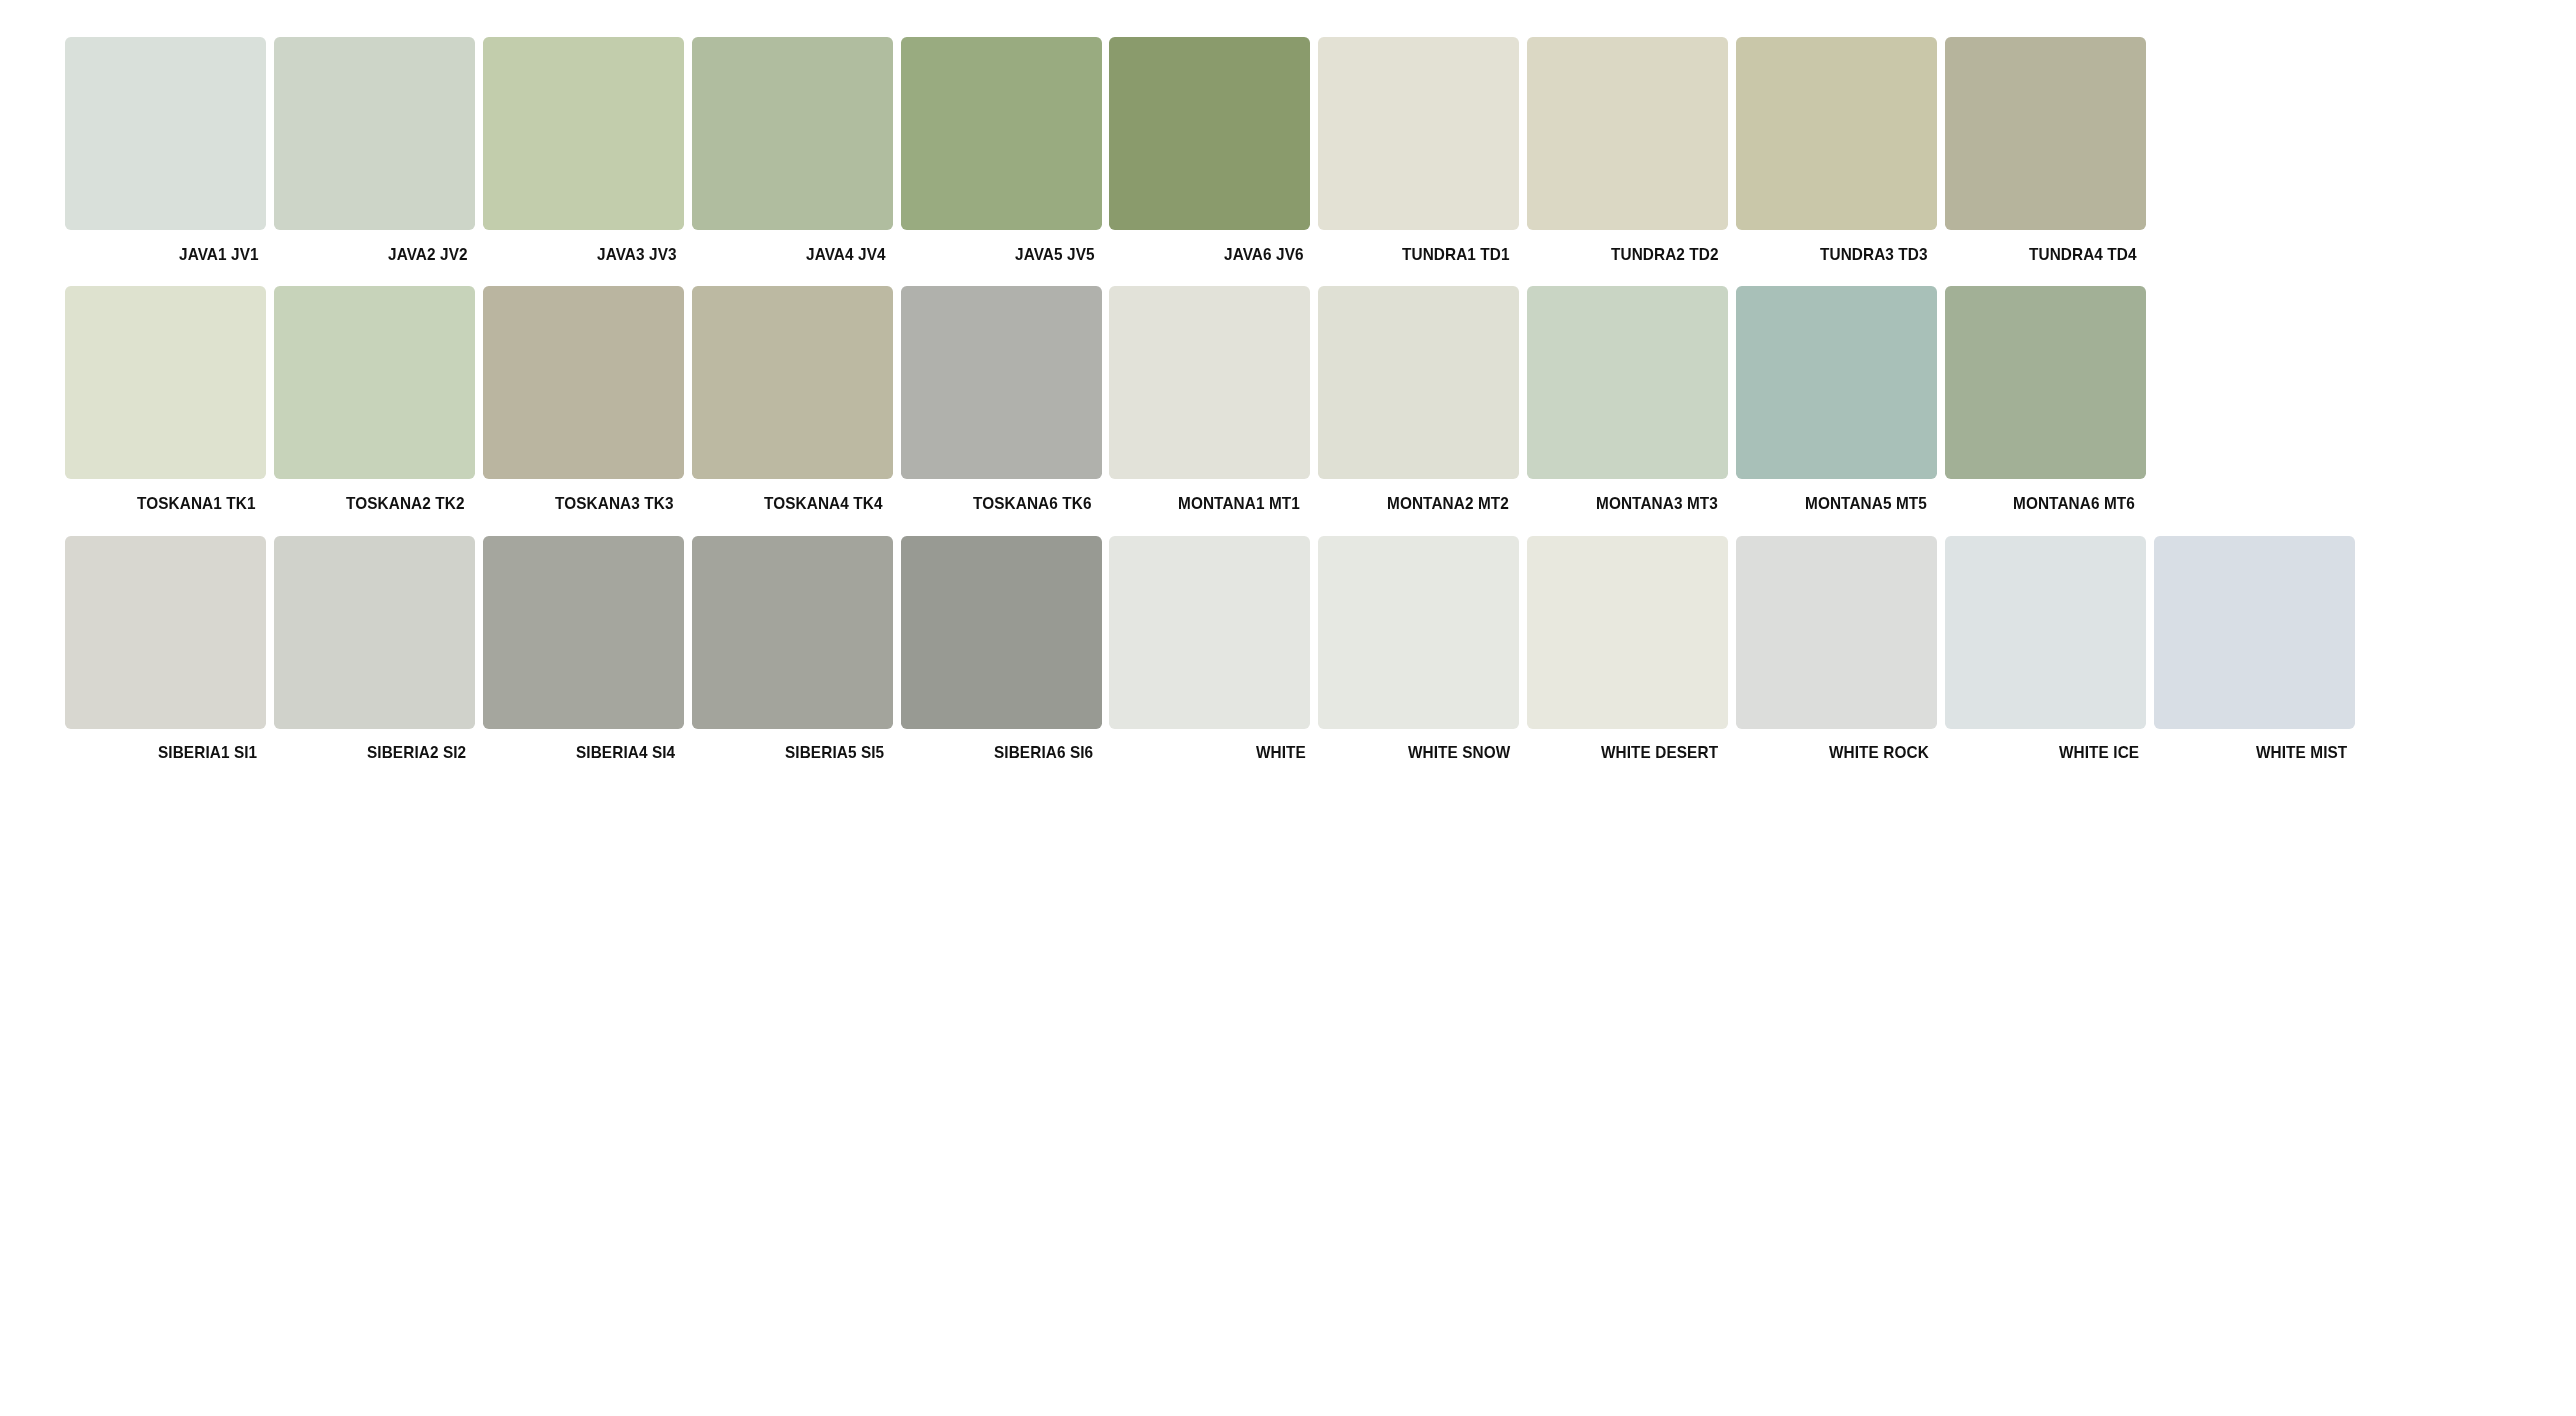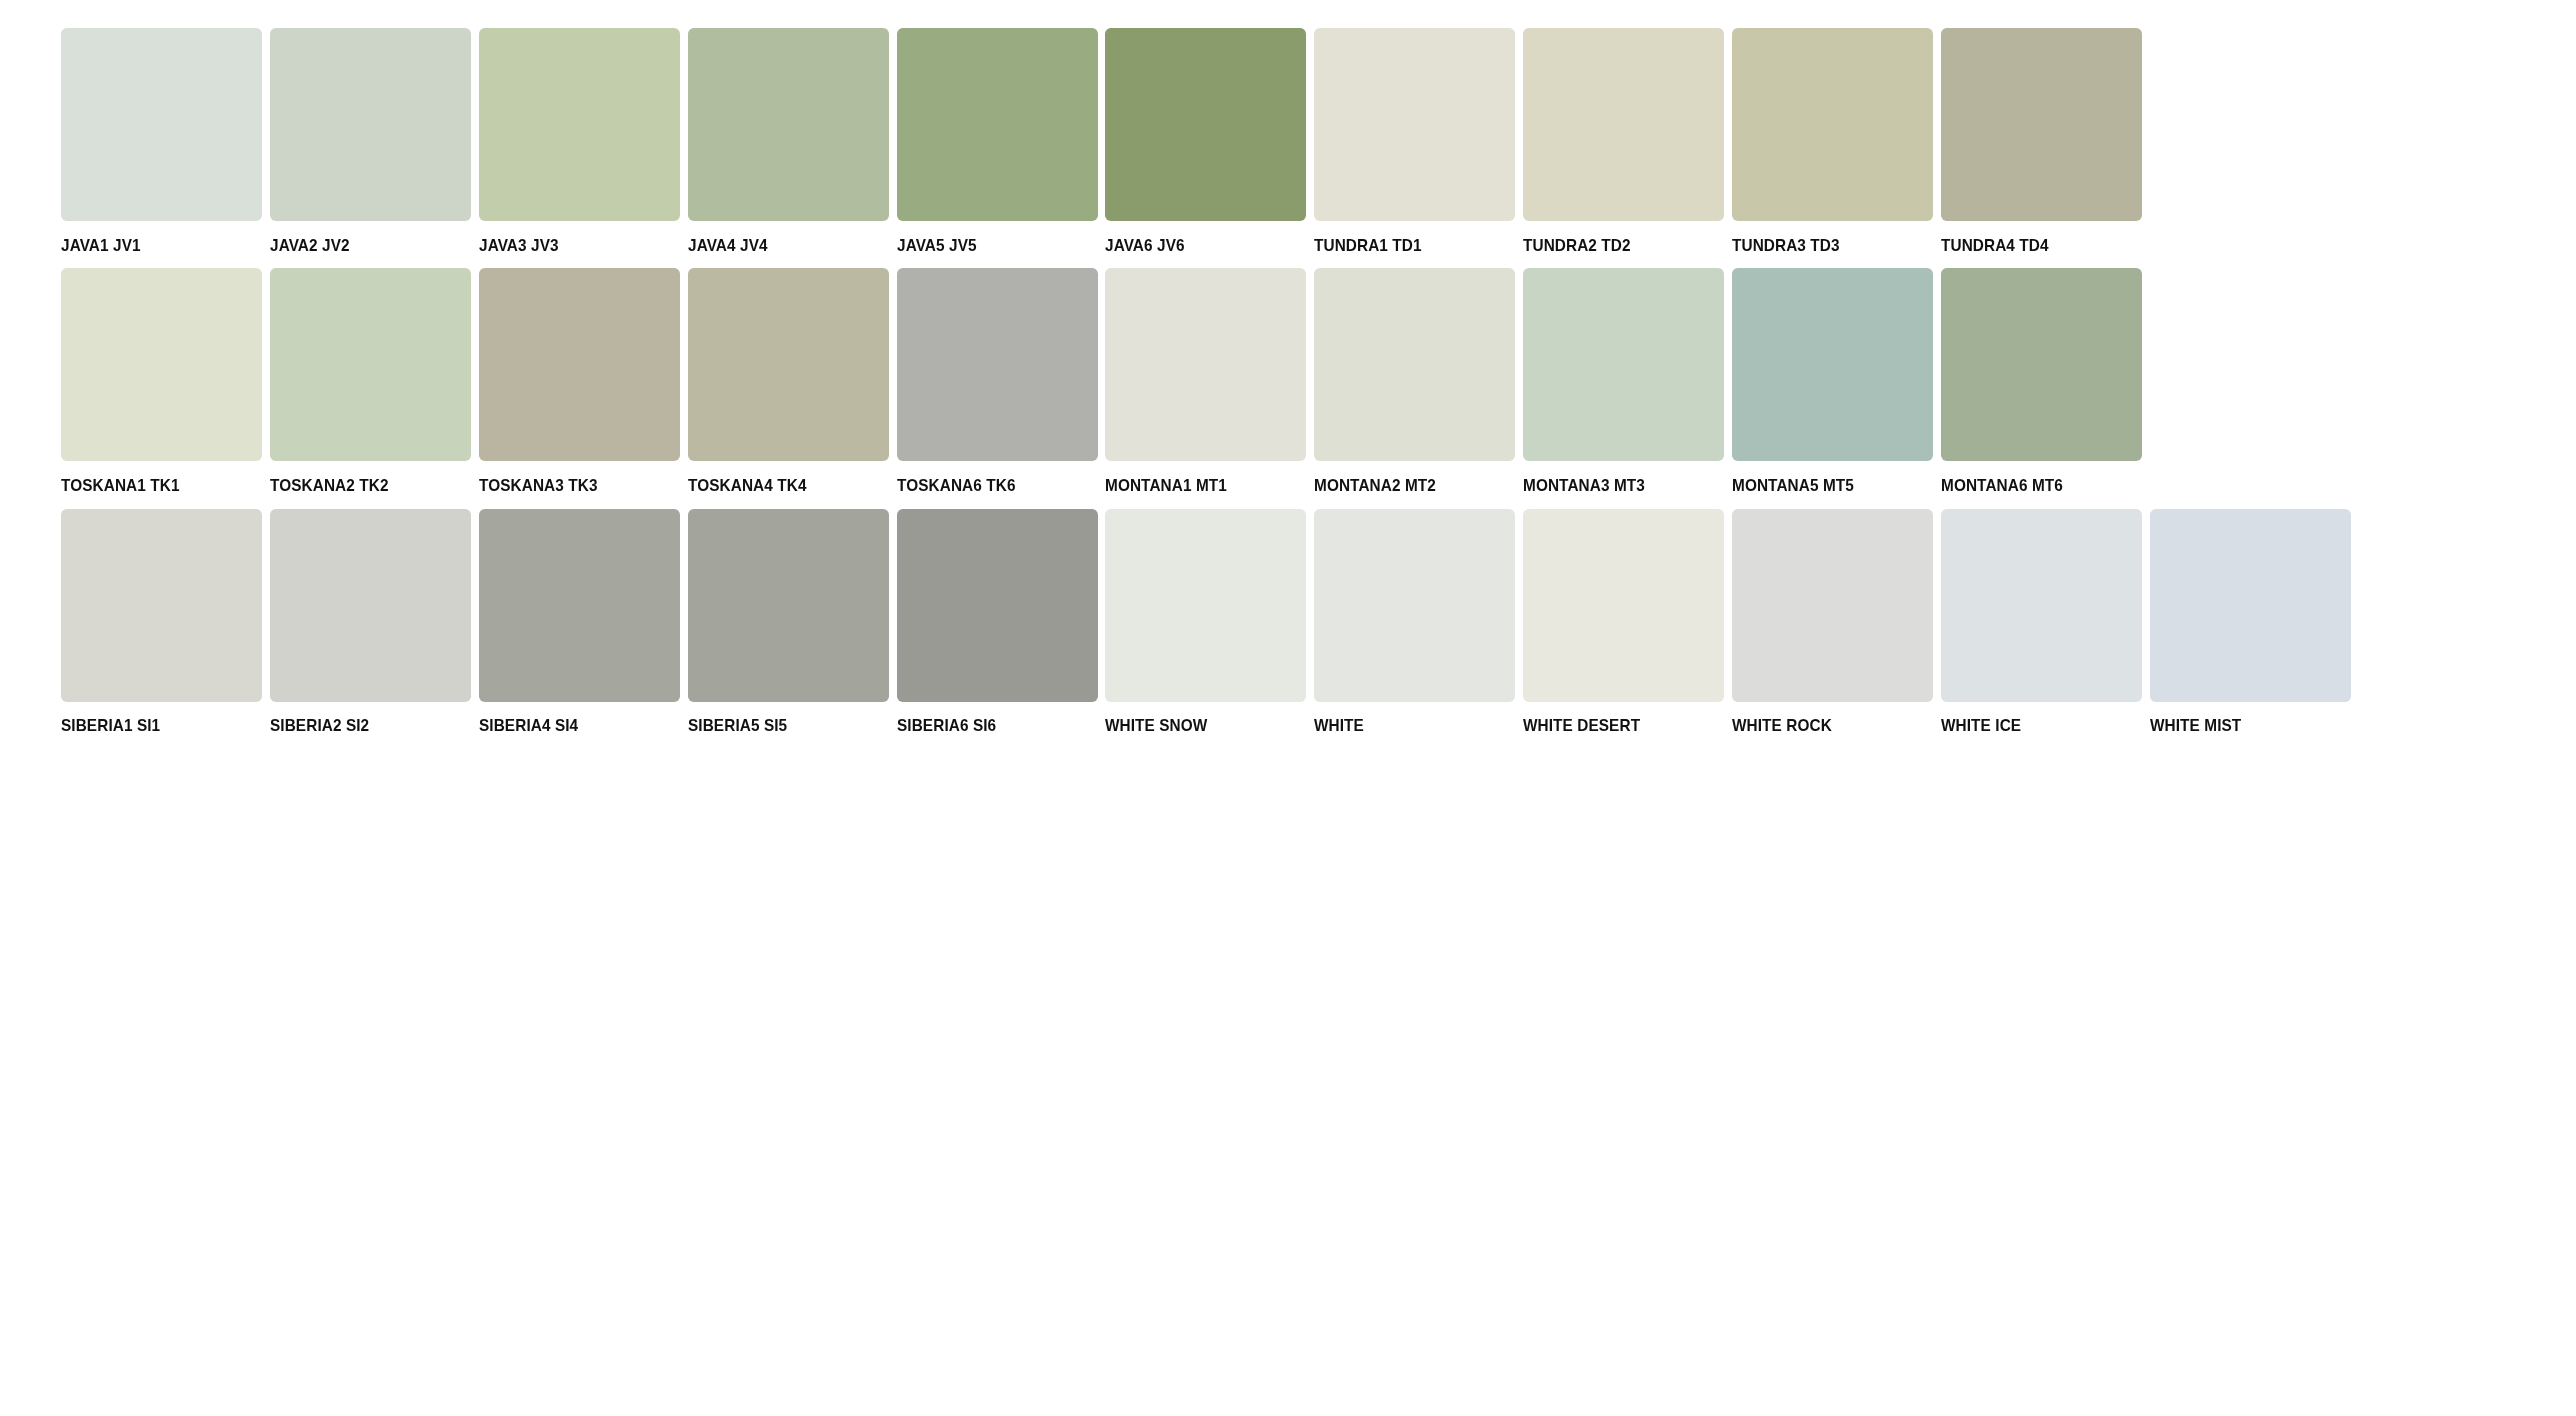--- a/index.html
+++ b/index.html
@@ -28,22 +28,23 @@
     flex-direction: row;
     align-items: flex-start;
     width: 2515px;
     margin-bottom: 14px;
   }
   .swatch-cell {
     width: 205px;
     margin-right: 3.9px;
     display: flex;
     flex-direction: column;
-    align-items: flex-start;
+    align-items: flex-end;
     flex: 0 0 auto;
+    margin-top: 9px;
   }
   .swatch-cell:last-child {
     margin-right: 0;
   }
   .swatch-chip {
     width: 201px;
     height: 193px;
     border-radius: 5.8px;
     display: block;
   }
@@ -164,26 +165,26 @@
       </div>
       <div class="swatch-cell">
         <div class="swatch-chip" style="background-color: rgb(163, 164, 156);"></div>
         <div class="swatch-label" style="color: rgb(17, 17, 17);">SIBERIA5 SI5</div>
       </div>
       <div class="swatch-cell">
         <div class="swatch-chip" style="background-color: rgb(152, 154, 147);"></div>
         <div class="swatch-label" style="color: rgb(17, 17, 17);">SIBERIA6 SI6</div>
       </div>
       <div class="swatch-cell">
+        <div class="swatch-chip" style="background-color: rgb(228, 230, 225);"></div>
+        <div class="swatch-label" style="color: rgb(17, 17, 17);">WHITE</div>
+      </div>
+      <div class="swatch-cell">
         <div class="swatch-chip" style="background-color: rgb(230, 232, 226);"></div>
         <div class="swatch-label" style="color: rgb(17, 17, 17);">WHITE SNOW</div>
-      </div>
-      <div class="swatch-cell">
-        <div class="swatch-chip" style="background-color: rgb(228, 230, 225);"></div>
-        <div class="swatch-label" style="color: rgb(17, 17, 17);">WHITE</div>
       </div>
       <div class="swatch-cell">
         <div class="swatch-chip" style="background-color: rgb(232, 232, 222);"></div>
         <div class="swatch-label" style="color: rgb(17, 17, 17);">WHITE DESERT</div>
       </div>
       <div class="swatch-cell">
         <div class="swatch-chip" style="background-color: rgb(220, 221, 219);"></div>
         <div class="swatch-label" style="color: rgb(17, 17, 17);">WHITE ROCK</div>
       </div>
       <div class="swatch-cell">

